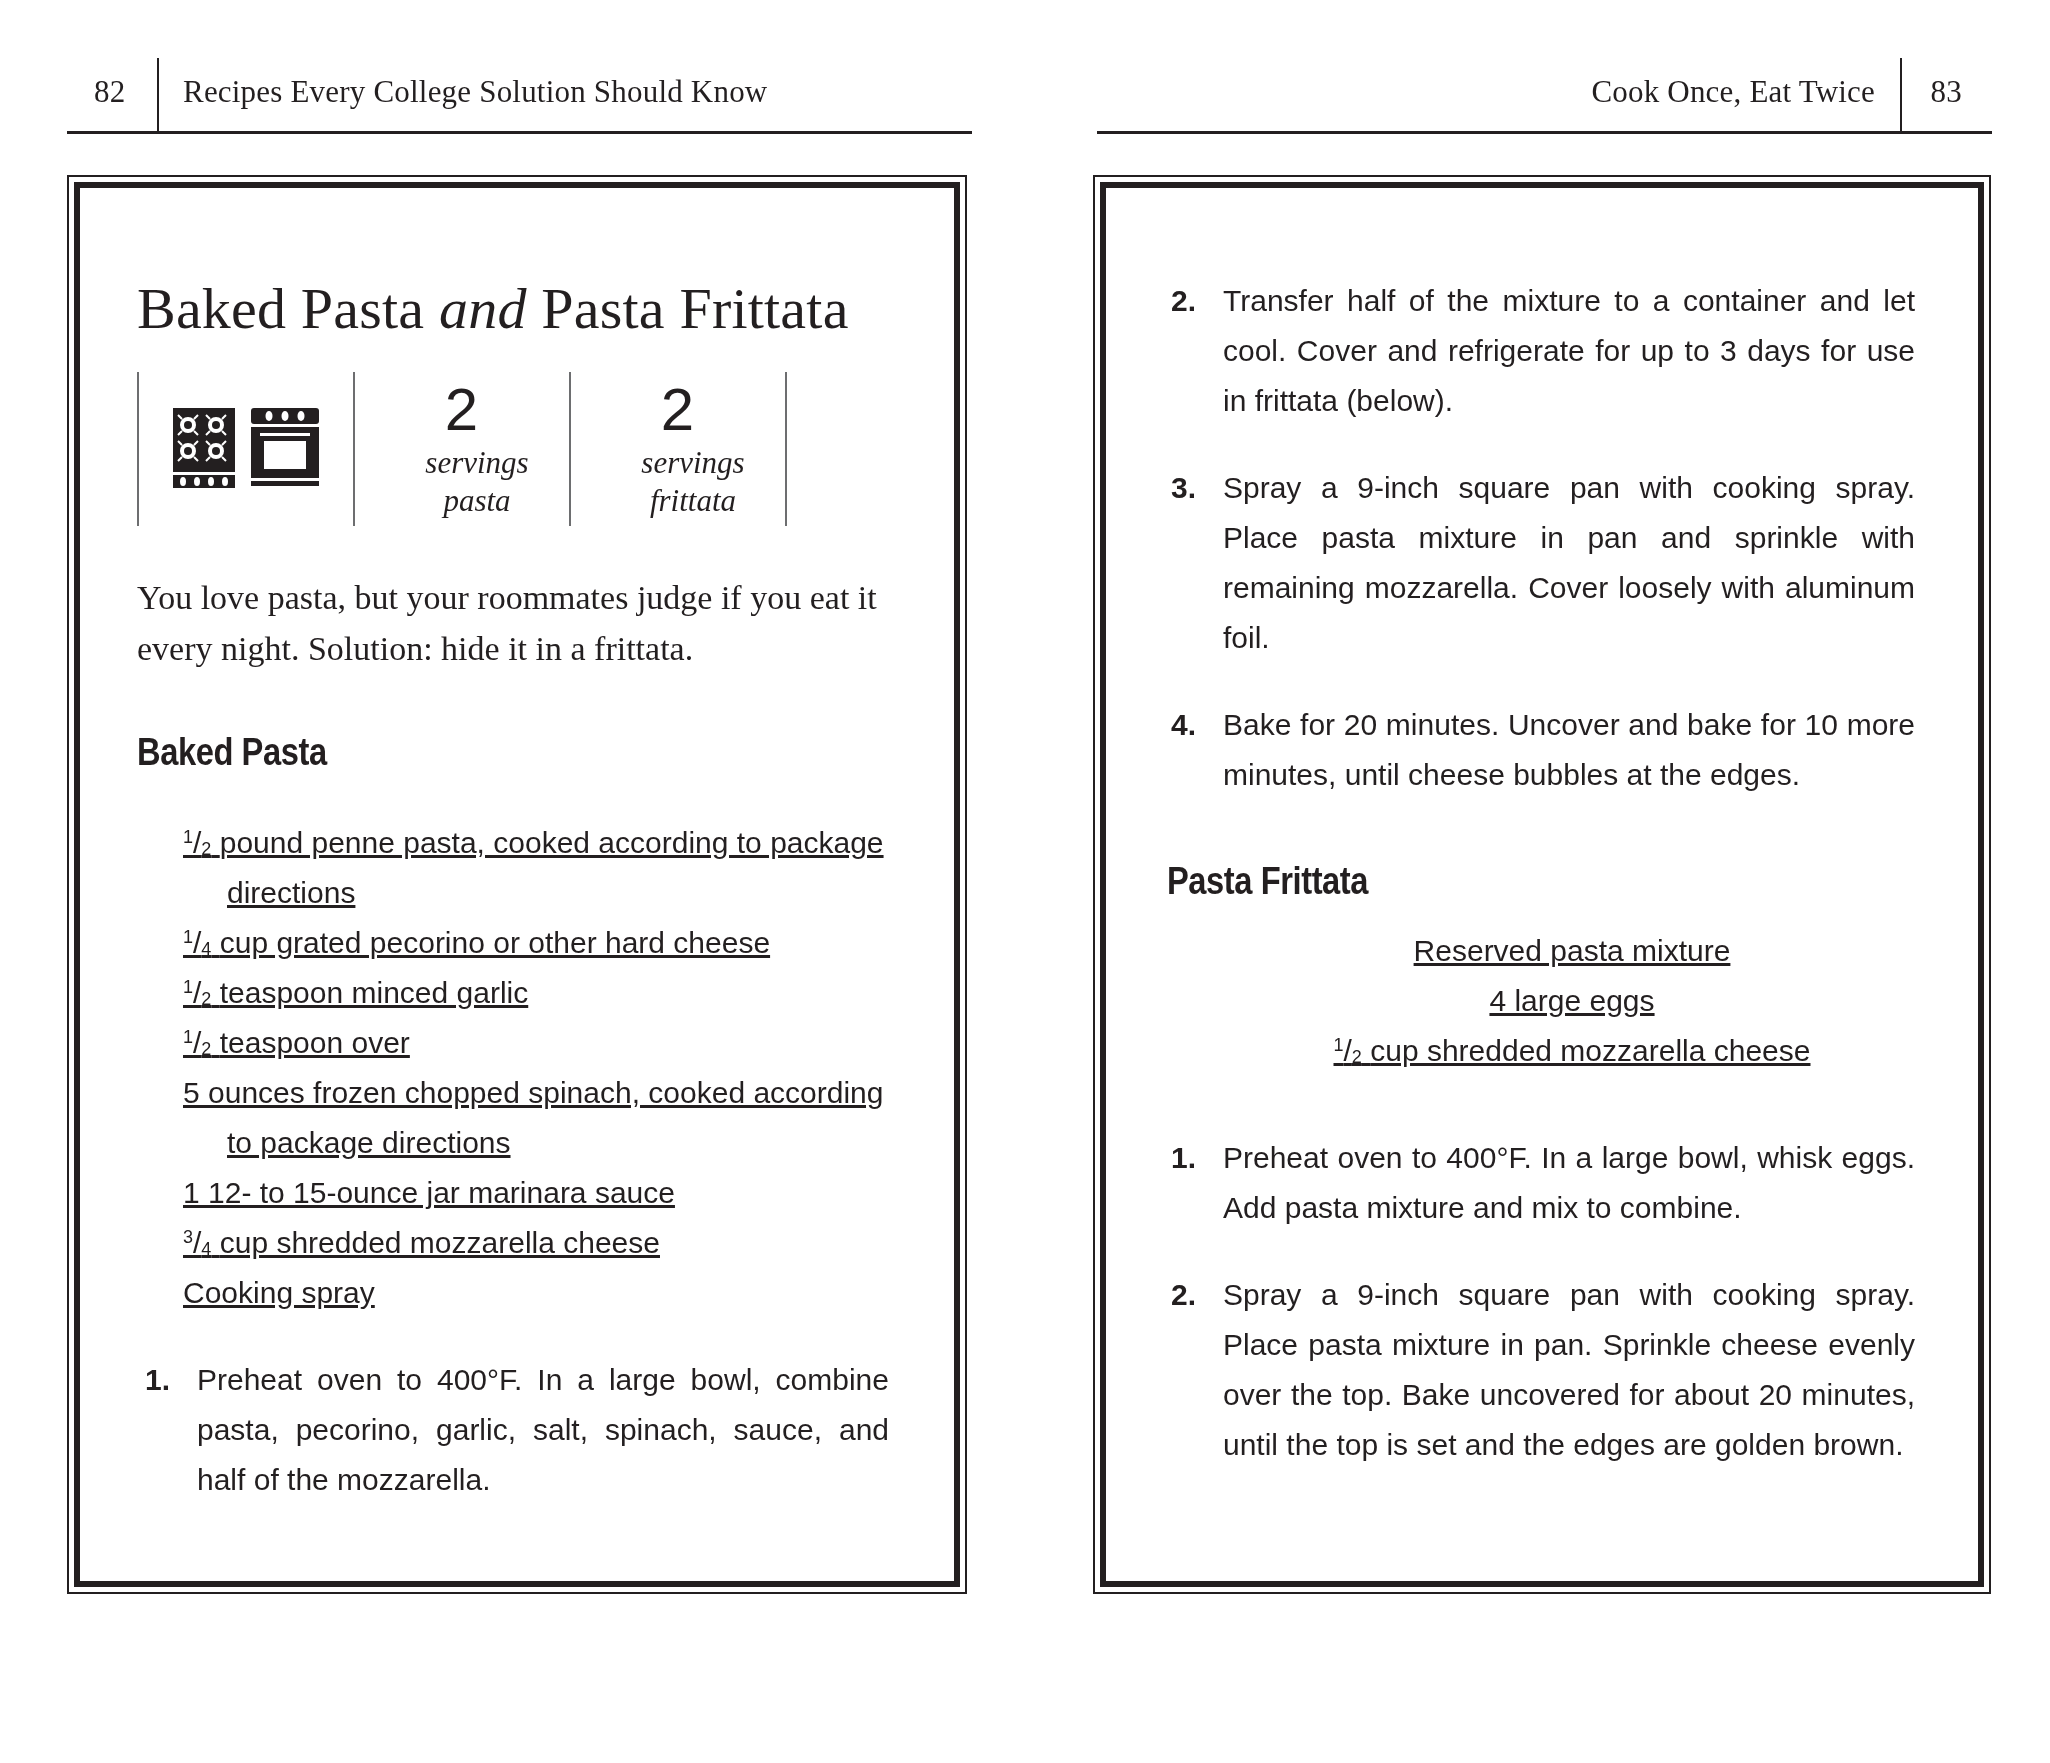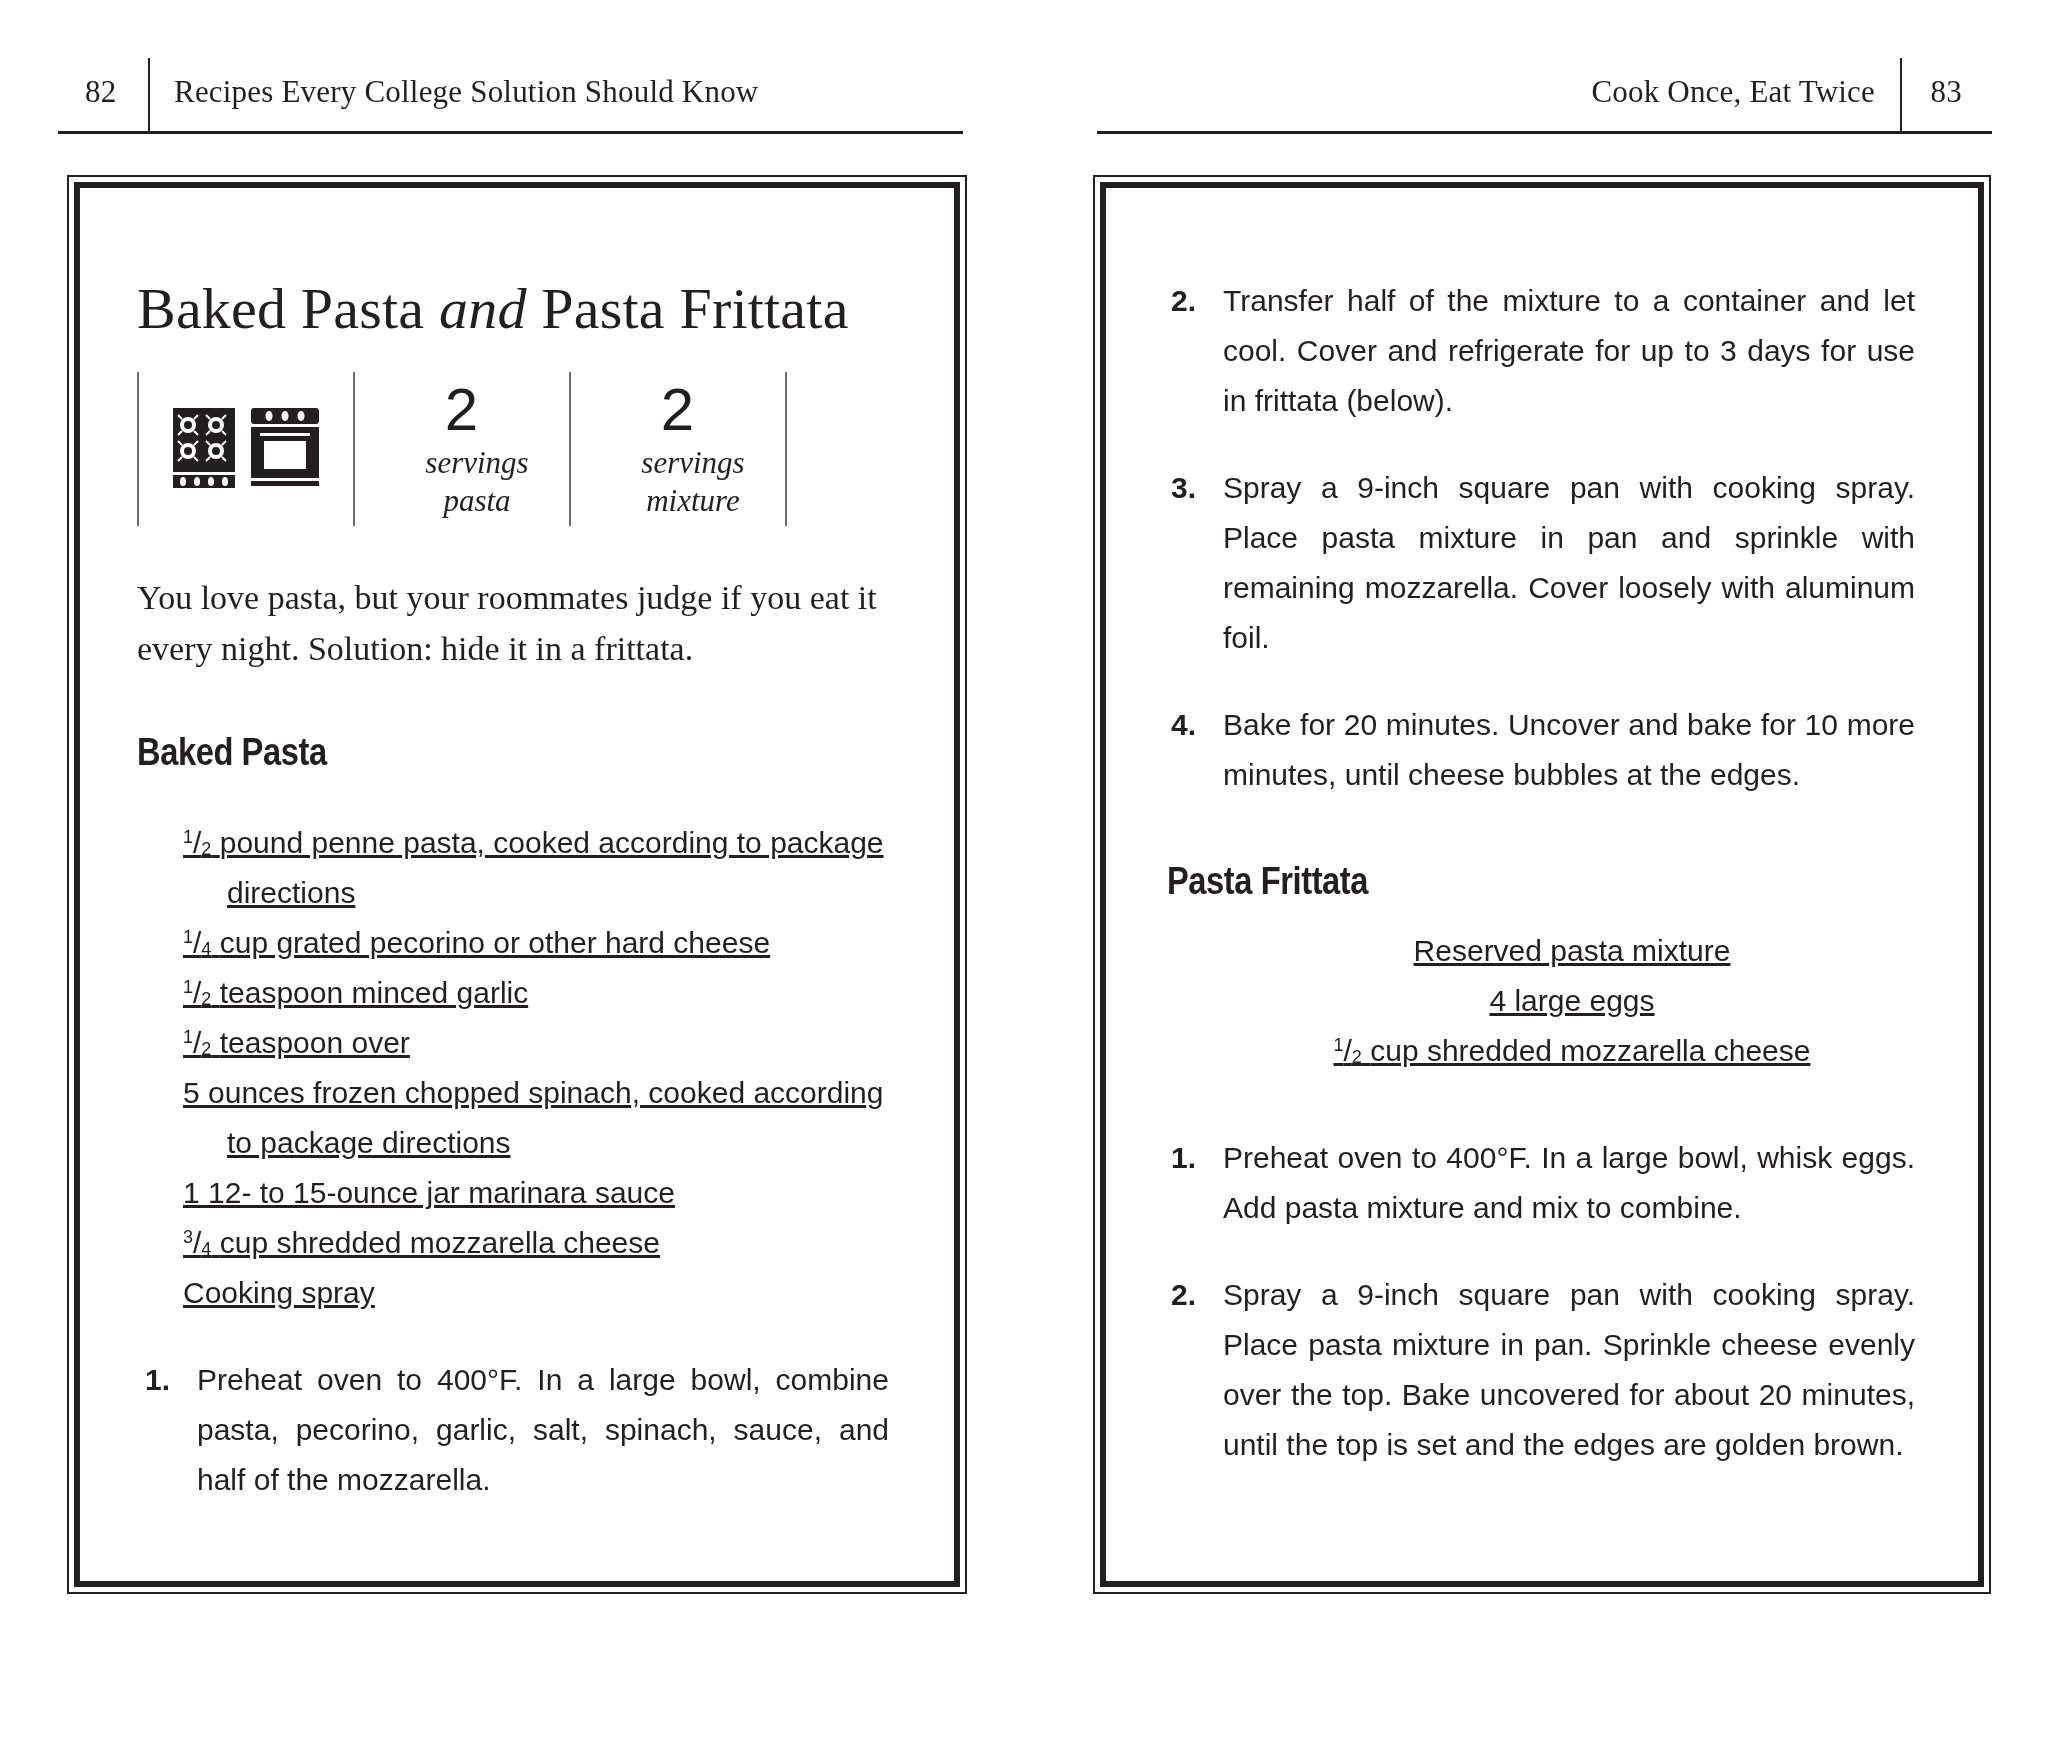--- a/index.html
+++ b/index.html
@@ -3,21 +3,21 @@
 <meta charset="utf-8">
 <style>
   html, body { margin: 0; padding: 0; background: #ffffff; }
   body { width: 2050px; height: 1763px; position: relative; overflow: hidden; color: #231f20; }
 
   .serif { font-family: "Liberation Serif", "DejaVu Serif", serif; }
   .sans { font-family: "Liberation Sans", "DejaVu Sans", sans-serif; }
 
   
   .running-header { position: absolute; top: 58px; height: 76px; }
-  .rh-left { left: 58px; width: 905px; }
+  .rh-left { left: 67px; width: 905px; }
   .rh-right { left: 1097px; width: 895px; }
   .rh-rule { position: absolute; left: 0; right: 0; bottom: 0; height: 3px; background: #231f20; }
   .rh-divider { position: absolute; top: 0; bottom: 0; width: 2px; background: #231f20; }
   .rh-left .rh-divider { left: 90px; }
   .rh-right .rh-divider { right: 90px; }
   .rh-folio, .rh-title { position: absolute; top: 18px; font-size: 31px; letter-spacing: 0.2px; line-height: 1; }
   .rh-left .rh-folio { left: 27px; }
   .rh-left .rh-title { left: 116px; }
   .rh-right .rh-folio { right: 30px; }
   .rh-right .rh-title { right: 117px; }
@@ -138,21 +138,21 @@
     <rect x="13" y="33" width="42" height="28" fill="#fff"></rect>
     <rect x="0" y="73" width="68" height="5" fill="#231f20"></rect>
   </svg>
 
   <div class="info-cell" style="left:218px">
     <div class="info-num sans">2</div>
     <div class="info-label serif"><span>servings</span><br><span>pasta</span></div>
   </div>
   <div class="info-cell" style="left:434px">
     <div class="info-num sans">2</div>
-    <div class="info-label serif"><span>servings</span><br><span>mixture</span></div>
+    <div class="info-label serif"><span>servings</span><br><span>frittata</span></div>
   </div>
 </div>
 
 <p class="intro serif">You love pasta, but your roommates judge if you eat it every night. Solution: hide it in a frittata.</p>
 
 <h2 class="section-head sans sh-baked">Baked Pasta</h2>
 
 <ul class="ingredients sans ing-left" id="ing-left">
     <li><span class="frac"><sup>1</sup>/<sub>2</sub></span> <span>pound penne pasta, cooked according to package directions</span></li>
     <li><span class="frac"><sup>1</sup>/<sub>4</sub></span> <span>cup grated pecorino or other hard cheese</span></li>

